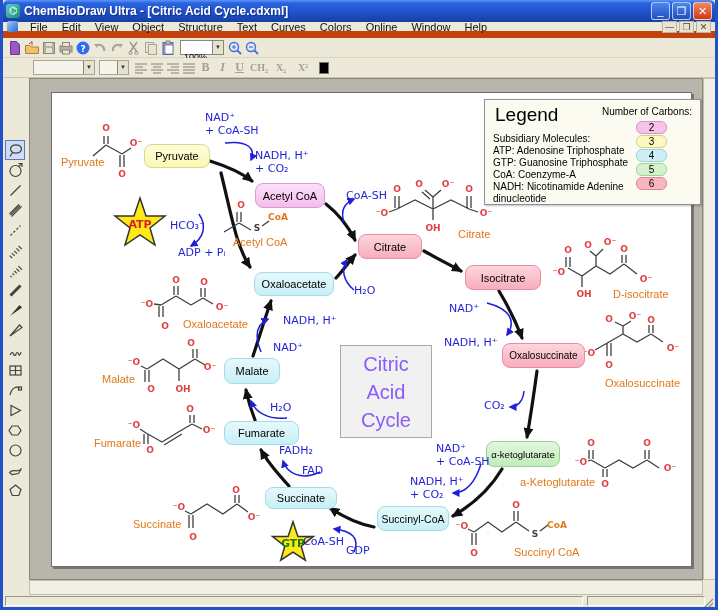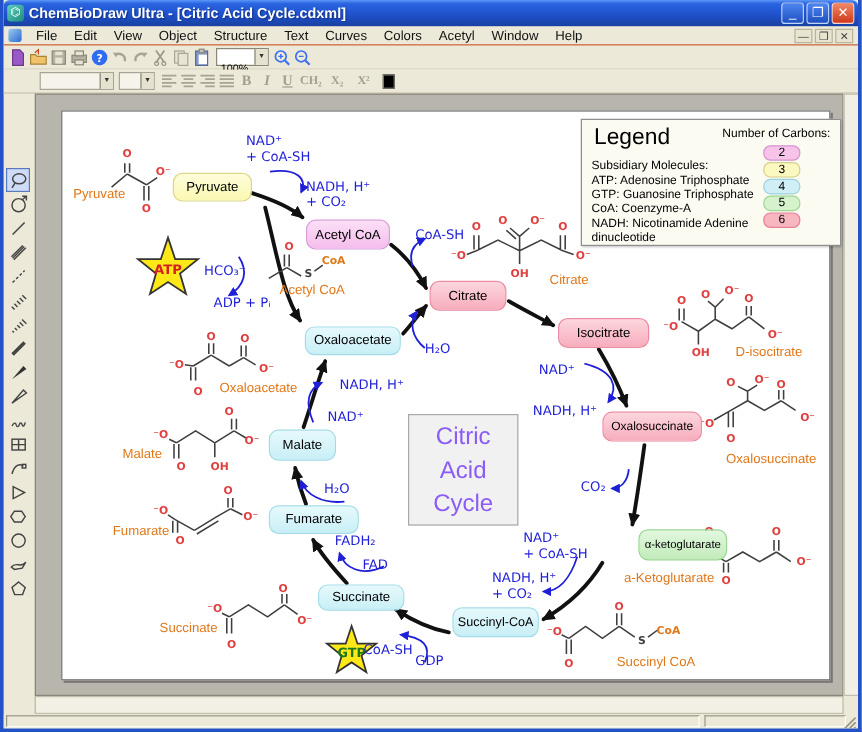--- a/index.html
+++ b/index.html
@@ -17,21 +17,21 @@
   #app-icon{width:14px;height:14px;border-radius:3px;background:linear-gradient(135deg,#5ecfc0,#1e8a7a);
     color:#fff;font-size:10px;line-height:14px;text-align:center;margin-right:4px;flex:0 0 auto;}
   #title-text{color:#fff;font-weight:bold;font-size:12px;text-shadow:1px 1px 1px #12308a;flex:1;
     white-space:nowrap;overflow:hidden;}
   .tbtn{width:19px;height:18px;margin-left:2px;border-radius:3px;border:1px solid rgba(255,255,255,.65);
     color:#fff;font-size:11px;line-height:16px;text-align:center;flex:0 0 auto;
     background:linear-gradient(180deg,#4d86f0,#1e4fc0);}
   .tbtn.close{background:linear-gradient(180deg,#f08868,#cf3818);}
   
   #menubar{position:absolute;left:0;top:22px;width:100%;height:16px;background:#ece9d8;
-    display:flex;align-items:center;font-size:11px;color:#111;border-bottom:1px solid #c2410c;}
+    display:flex;align-items:center;font-size:11px;color:#111;border-bottom:7px solid #c2410c;}
   #doc-icon{width:11px;height:11px;margin:0 5px 0 4px;border-radius:2px;
     background:linear-gradient(135deg,#9ecbf0,#2a6ad0);}
   .menu-item{padding:1px 7px;cursor:default;}
   #mdi-btns{margin-left:auto;display:flex;align-items:center;padding-right:4px;color:#444;}
   .mdi-btn{width:15px;height:12px;font-size:9px;line-height:11px;text-align:center;margin-left:2px;
     border:1px solid #b8b49e;background:#e8e4d0;}
   
   #toolbar1{position:absolute;left:0;top:38px;width:100%;height:20px;background:#ece9d8;
     display:flex;align-items:center;padding-left:3px;border-bottom:1px solid #d8d4c0;}
   .tb-ico{width:17px;height:17px;margin-right:0px;display:flex;align-items:center;justify-content:center;}
@@ -59,21 +59,21 @@
     border:1px solid #8a8678;}
   #page{position:absolute;left:48px;top:92px;width:641px;height:475px;background:#fff;
     border:1px solid #6e6e6e;box-shadow:2px 2px 0 rgba(0,0,0,.35);}
   #overlay{position:absolute;left:0;top:0;width:718px;height:610px;pointer-events:none;z-index:4;}
   
   .node{position:absolute;z-index:5;border-radius:8px;display:flex;align-items:center;justify-content:center;
     font-size:11px;color:#000;}
   .n-yellow{background:linear-gradient(180deg,#fefdda,#faf8b2);border:1.5px solid #ddd688;}
   .n-magenta{background:linear-gradient(180deg,#fbdff7,#f5bdec);border:1.5px solid #d99ad8;}
   .n-pink{background:linear-gradient(180deg,#fcd6dd,#f7adbd);border:1.5px solid #ec8ba2;}
-  .n-green{background:linear-gradient(180deg,#e2f7de,#c2ecba);border:1.5px solid #97d590;margin-left:46px;}
+  .n-green{background:linear-gradient(180deg,#e2f7de,#c2ecba);border:1.5px solid #97d590;}
   .n-cyan{background:linear-gradient(180deg,#e6f9fc,#c8eff6);border:1.5px solid #a2dce8;}
   .cof{position:absolute;z-index:5;color:#1f1fd8;font-size:11px;line-height:12.5px;white-space:pre-line;
     font-family:"DejaVu Sans",sans-serif;}
   .olab{position:absolute;z-index:5;color:#e07818;font-size:11px;white-space:nowrap;}
   #center-box{position:absolute;left:337px;top:345px;width:92px;height:93px;z-index:5;
     background:#f1f1f1;border:1px solid #a9a9a9;display:flex;align-items:center;justify-content:center;}
   #center-label{font-size:20px;color:#8b5cf6;text-align:center;white-space:pre-line;line-height:28px;}
   
   #legend{position:absolute;left:481px;top:99px;width:217px;height:106px;z-index:6;
     background:#fbfbf2;border:1px solid #8f8f8f;box-shadow:1px 1px 2px rgba(0,0,0,.25);}
@@ -113,21 +113,21 @@
   <div id="menubar">
     <div id="doc-icon"></div>
     <div class="menu-item">File</div>
     <div class="menu-item">Edit</div>
     <div class="menu-item">View</div>
     <div class="menu-item">Object</div>
     <div class="menu-item">Structure</div>
     <div class="menu-item">Text</div>
     <div class="menu-item">Curves</div>
     <div class="menu-item">Colors</div>
-    <div class="menu-item">Acetyl</div>
+    <div class="menu-item">Online</div>
     <div class="menu-item">Window</div>
     <div class="menu-item">Help</div>
     <div id="mdi-btns">
       <div class="mdi-btn">—</div>
       <div class="mdi-btn">❐</div>
       <div class="mdi-btn">✕</div>
     </div>
   </div>
 
   <div id="toolbar1">

